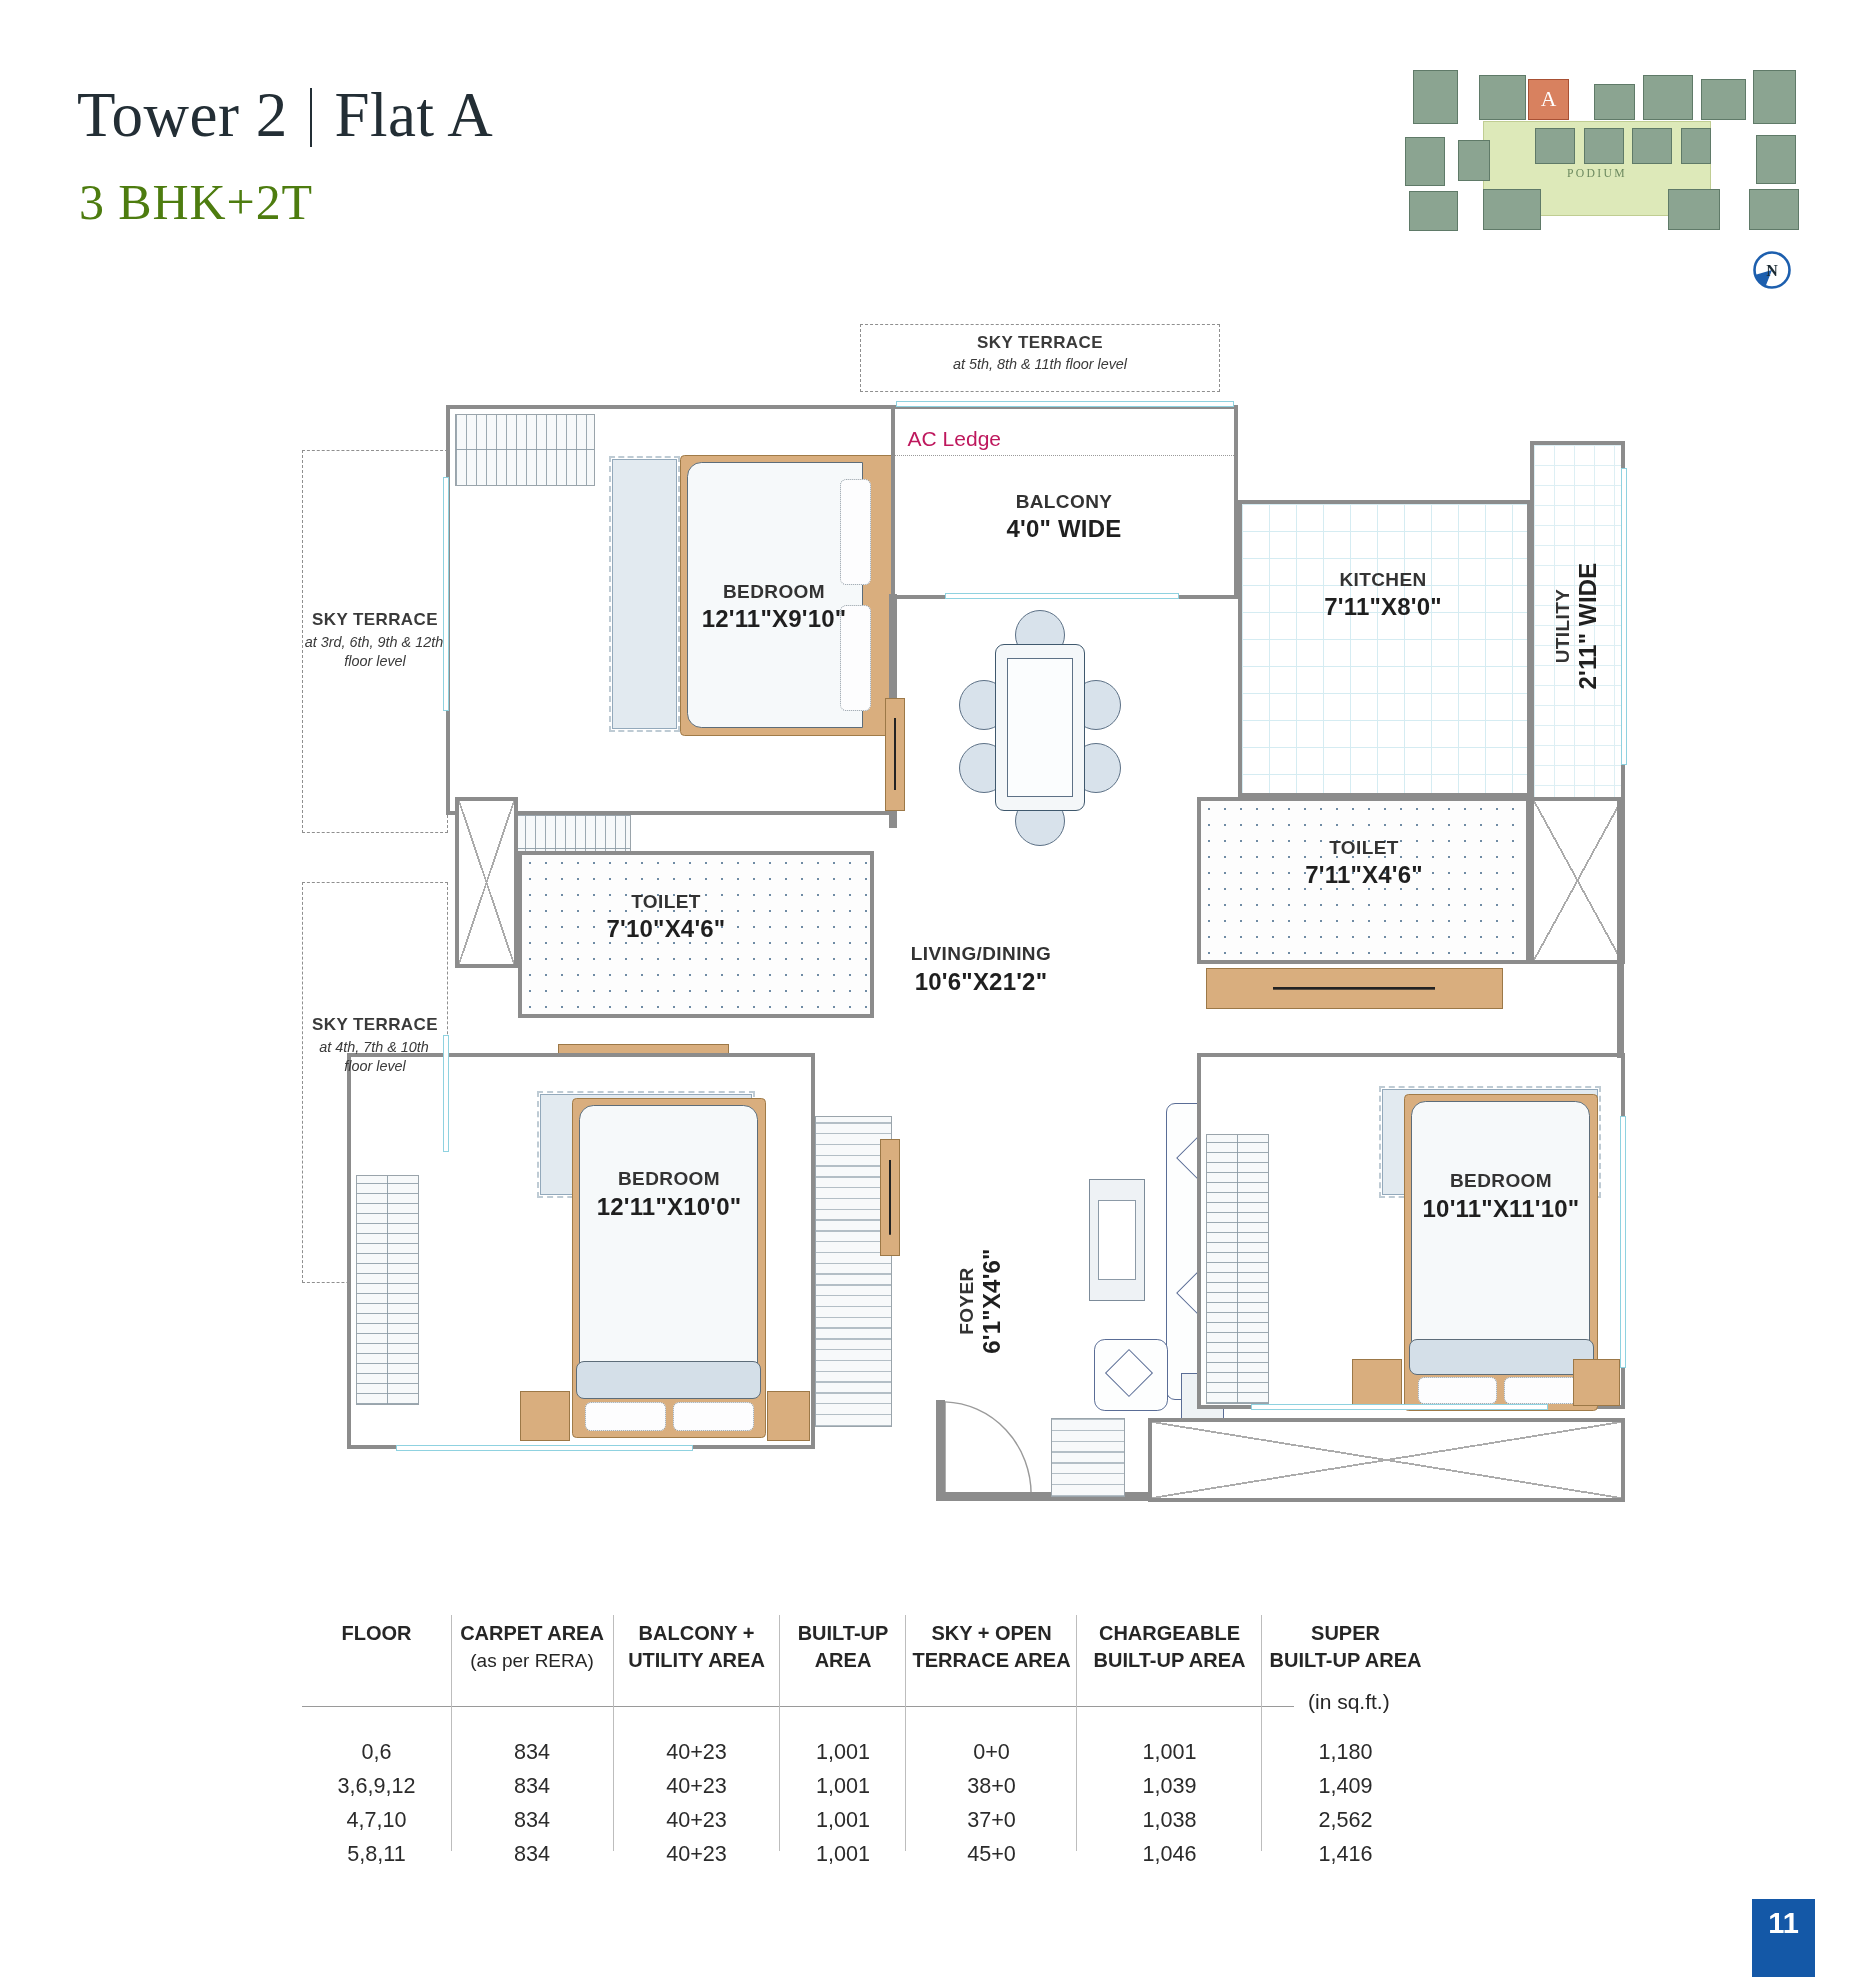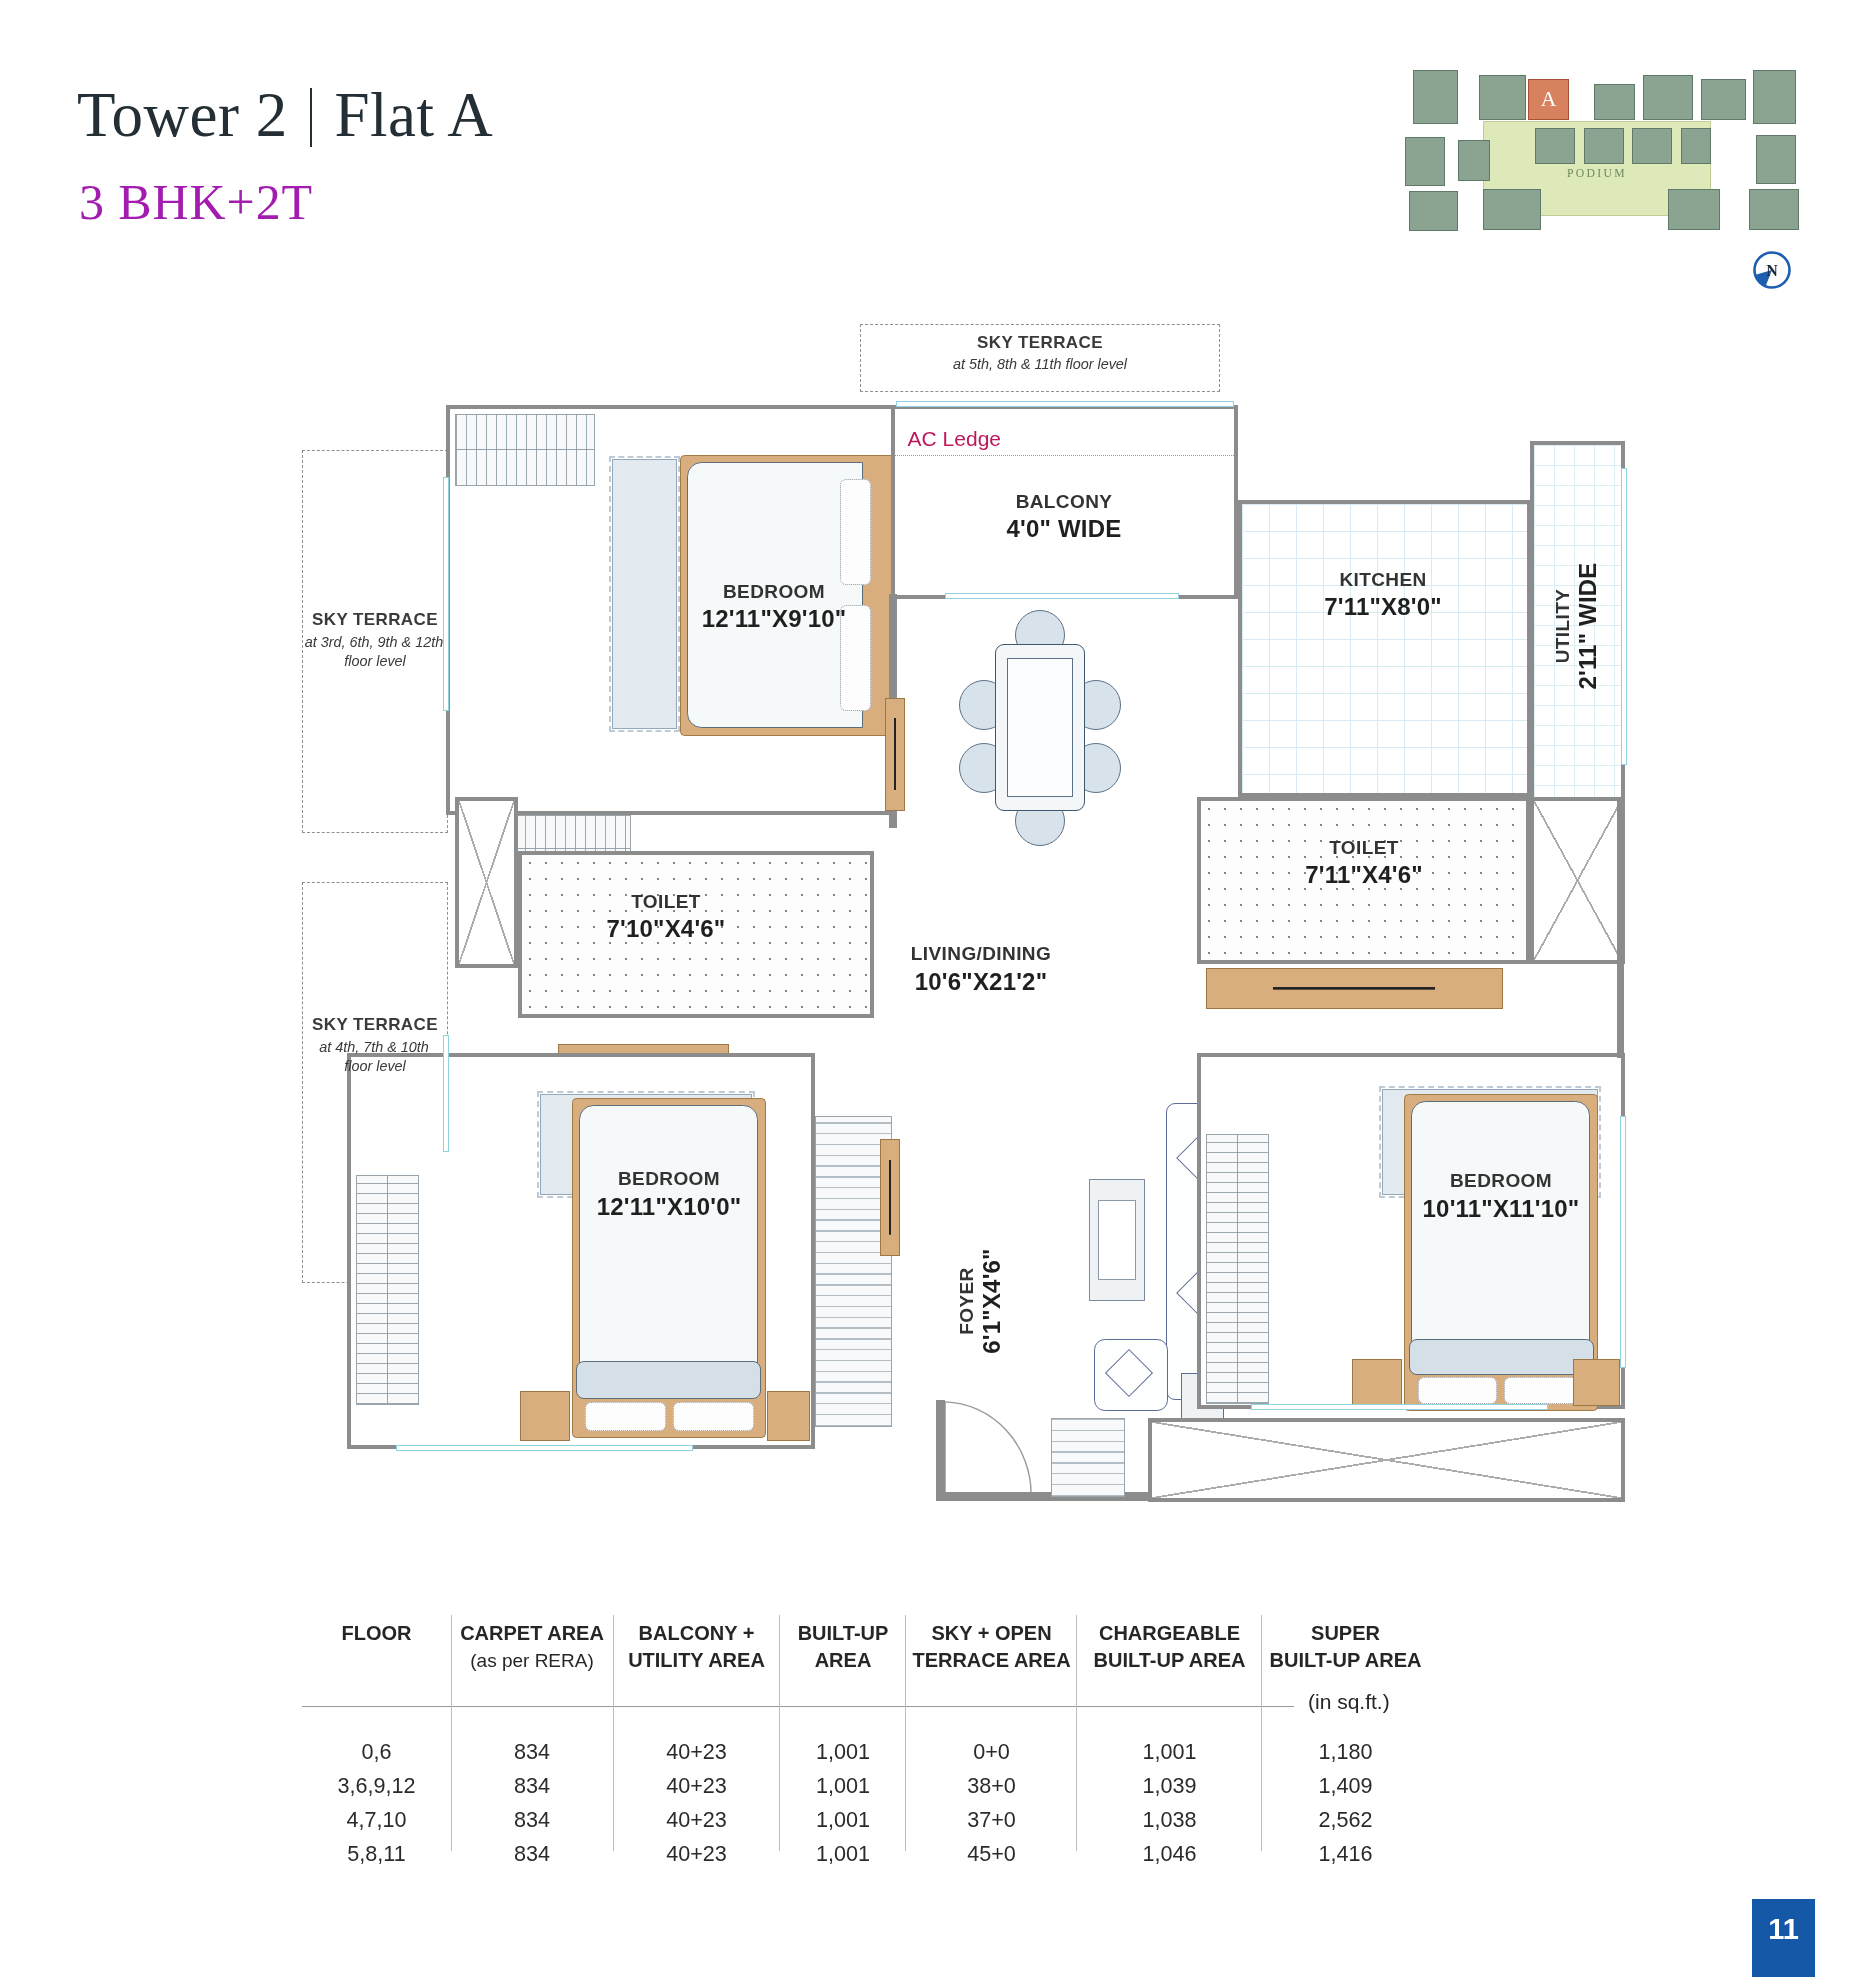--- a/index.html
+++ b/index.html
@@ -4,21 +4,21 @@
 <style>
   html,body{margin:0;padding:0;background:#fff;}
   .page{position:relative;width:1871px;height:1977px;background:#fff;overflow:hidden;
         font-family:"Liberation Sans","DejaVu Sans",sans-serif;color:#2e2e2e;}
 
   
   .title{position:absolute;left:77px;top:79px;font-family:"Liberation Serif","DejaVu Serif",serif;
          font-size:63px;color:#232e35;letter-spacing:0.5px;white-space:nowrap;}
   .title-divider{display:inline-block;width:1.8px;height:59px;background:#232e35;margin:0 22.5px;vertical-align:-10.8px;}
   .subtitle{position:absolute;left:79px;top:173px;font-family:"Liberation Serif","DejaVu Serif",serif;
-            font-size:50px;color:#a21caf;letter-spacing:0.9px;}
+            font-size:50px;color:#4d7c0f;letter-spacing:0.9px;}
 
   
   .sitemap{position:absolute;left:1400px;top:52px;width:405px;height:185px;}
   .mm-block{position:absolute;background:#8ba491;border:0.9px solid #5f7a68;box-sizing:border-box;}
   .mm-a{background:#d8815f;border-color:#a85034;display:flex;align-items:center;justify-content:center;
         color:#fff;font-family:"Liberation Serif","DejaVu Serif",serif;font-size:21.6px;}
   .mm-podium{position:absolute;background:#dde9b9;border:0.9px solid #c0cd92;box-sizing:border-box;}
   .mm-podium-label{position:absolute;font-family:"Liberation Serif","DejaVu Serif",serif;font-size:11.7px;
         letter-spacing:2.3px;color:#6d8a60;text-align:center;}
   .compass{position:absolute;left:1752px;top:250px;width:40px;height:40px;}
@@ -91,21 +91,21 @@
   .th-l2.light{font-weight:400;font-size:19px;}
   .thead-rule{position:absolute;left:0;top:95px;width:992px;border-top:1.4px solid #9a9a9a;}
   .unit-note{position:absolute;left:1006px;top:79px;font-size:21px;color:#262626;}
   .vline{position:absolute;top:3.6px;height:236px;border-left:1.4px solid #bdbdbd;}
   .tbody{position:absolute;left:0;top:124px;width:100%;display:grid;
          grid-template-columns:149px 162px 167px 126px 171px 185px 167px;grid-auto-rows:34px;}
   .td{text-align:center;font-size:21.6px;color:#2b2b2b;align-self:center;}
 
   .pagenum{position:absolute;left:1752px;top:1899px;width:63px;height:78px;background:#1458a7;color:#fff;
            font-size:29px;font-weight:700;display:flex;align-items:flex-start;justify-content:center;
-           padding-top:14px;box-sizing:border-box;}
+           padding-top:8px;box-sizing:border-box;}
 </style>
 </head>
 <body>
 
 <div class="page">
 
   <div class="title">
     <span>Tower 2</span><span class="title-divider"></span><span>Flat A</span>
   </div>
   <div class="subtitle">3 BHK+2T</div>

